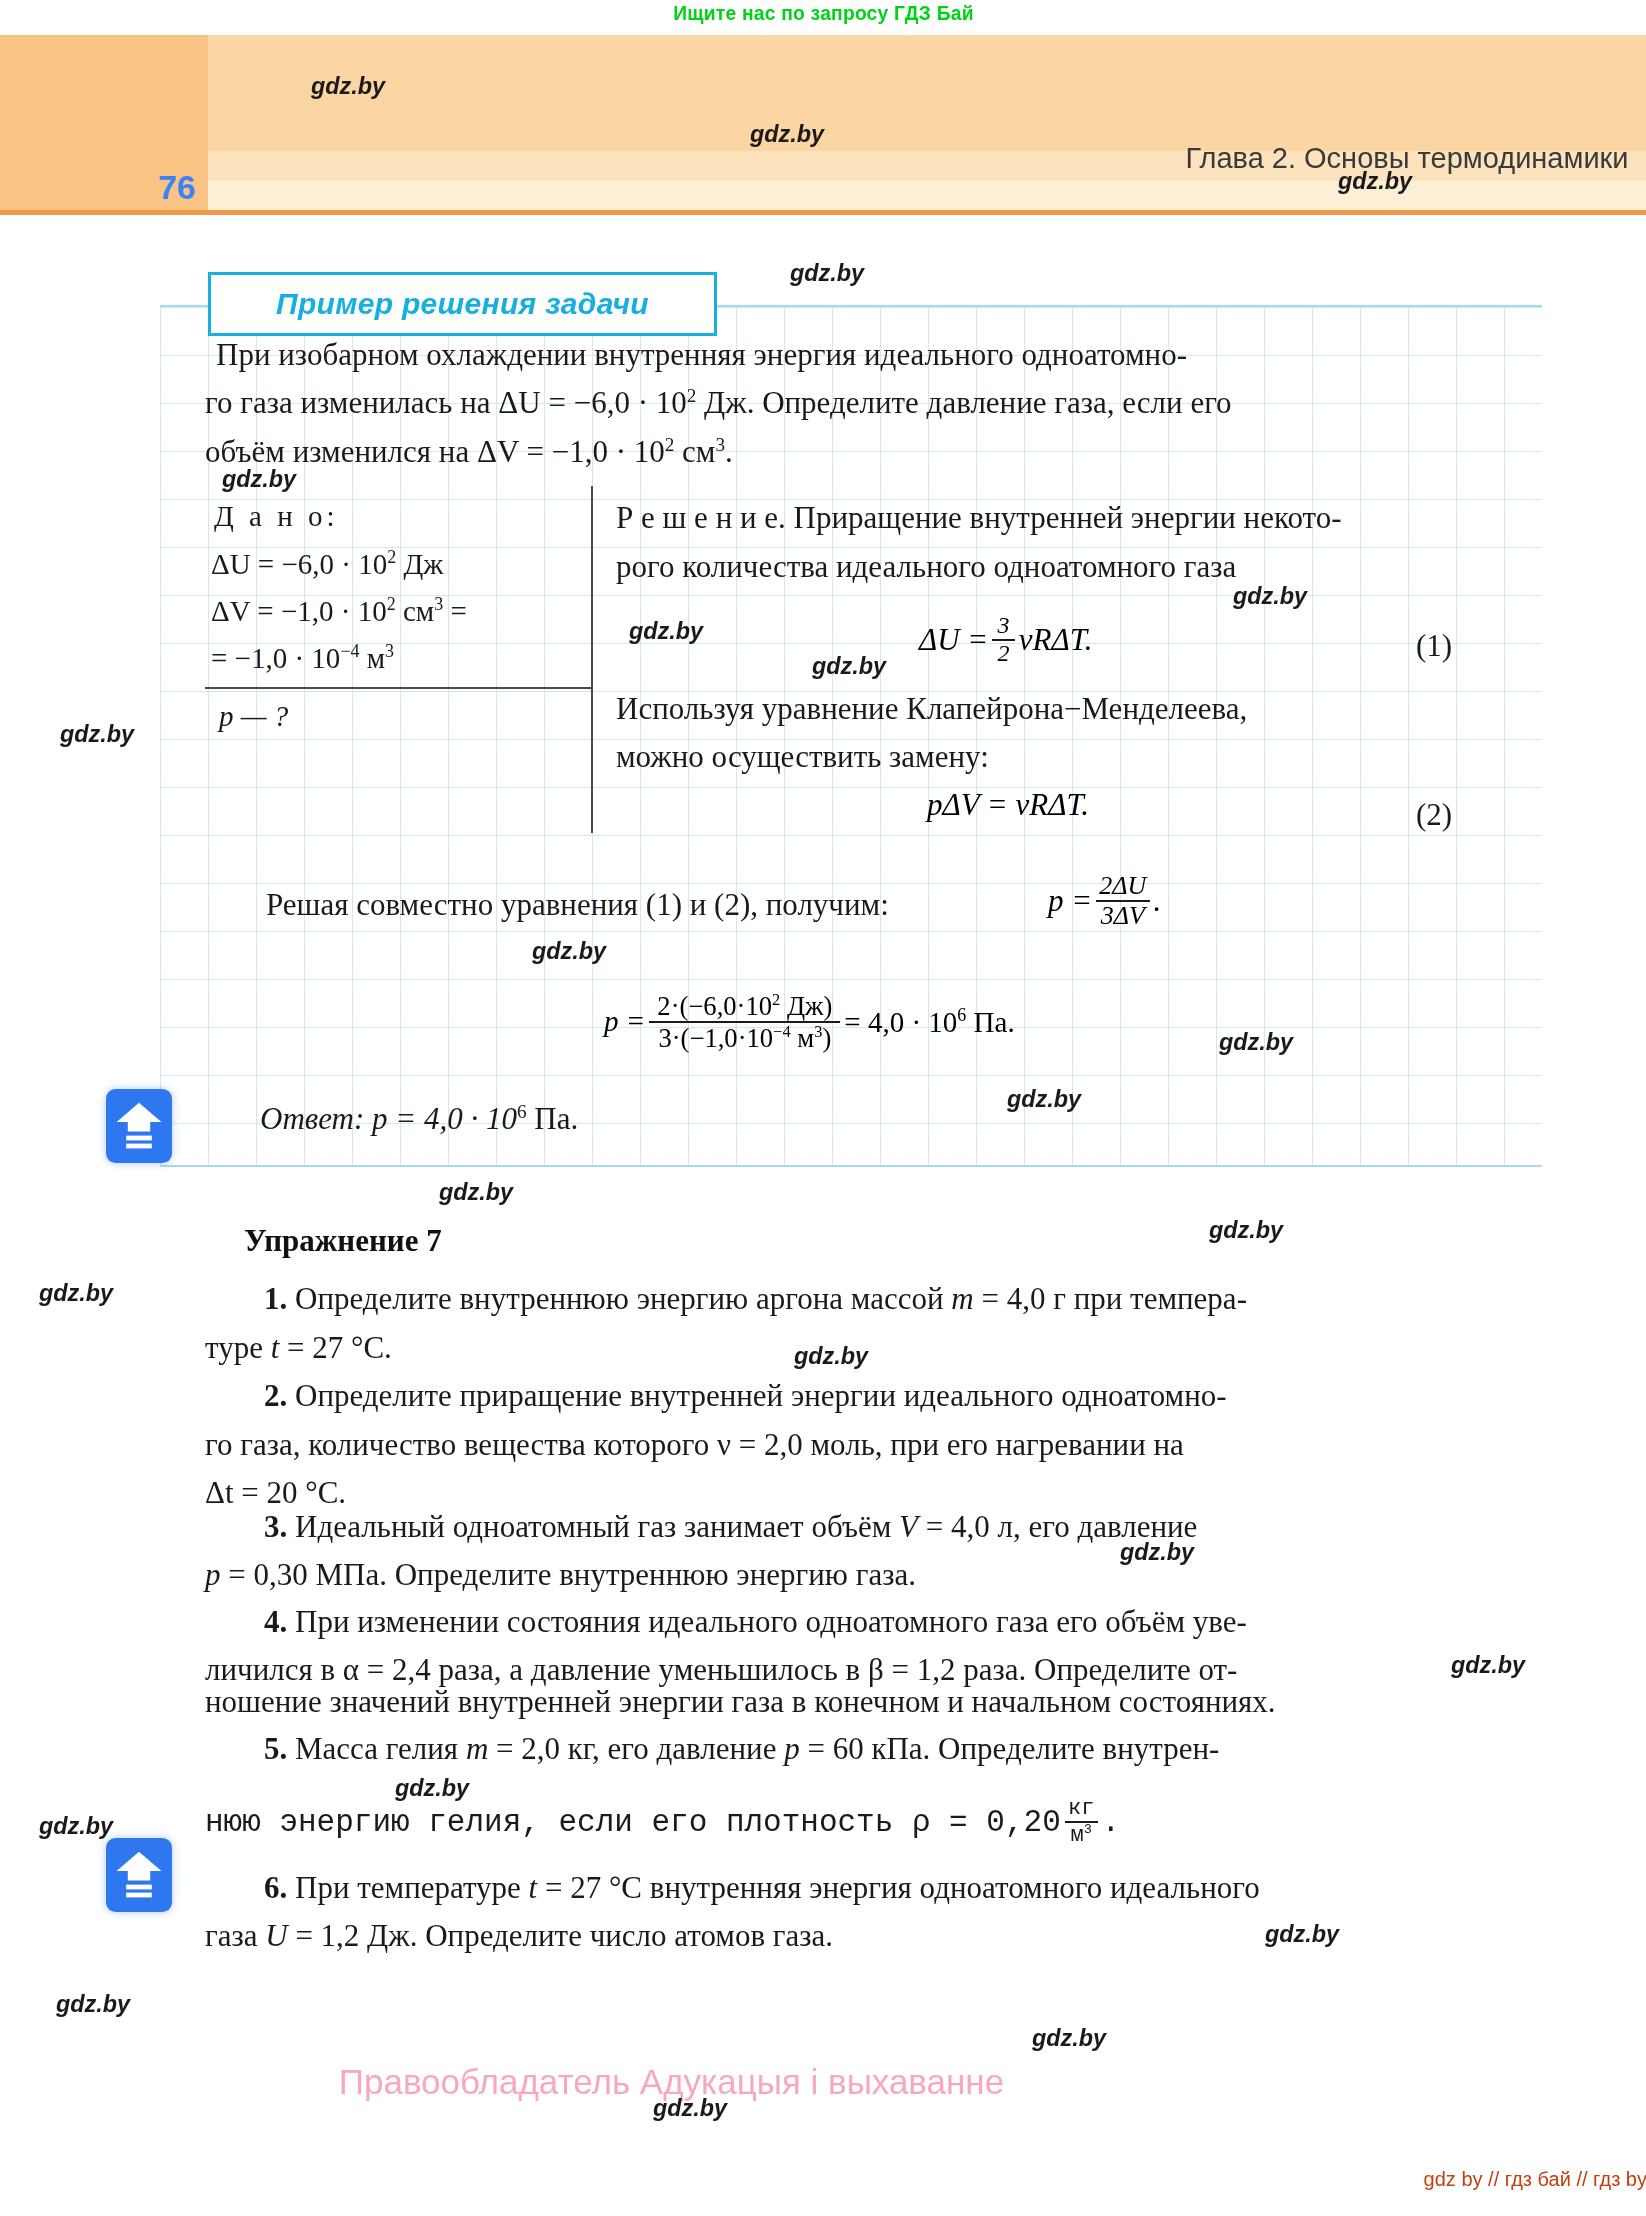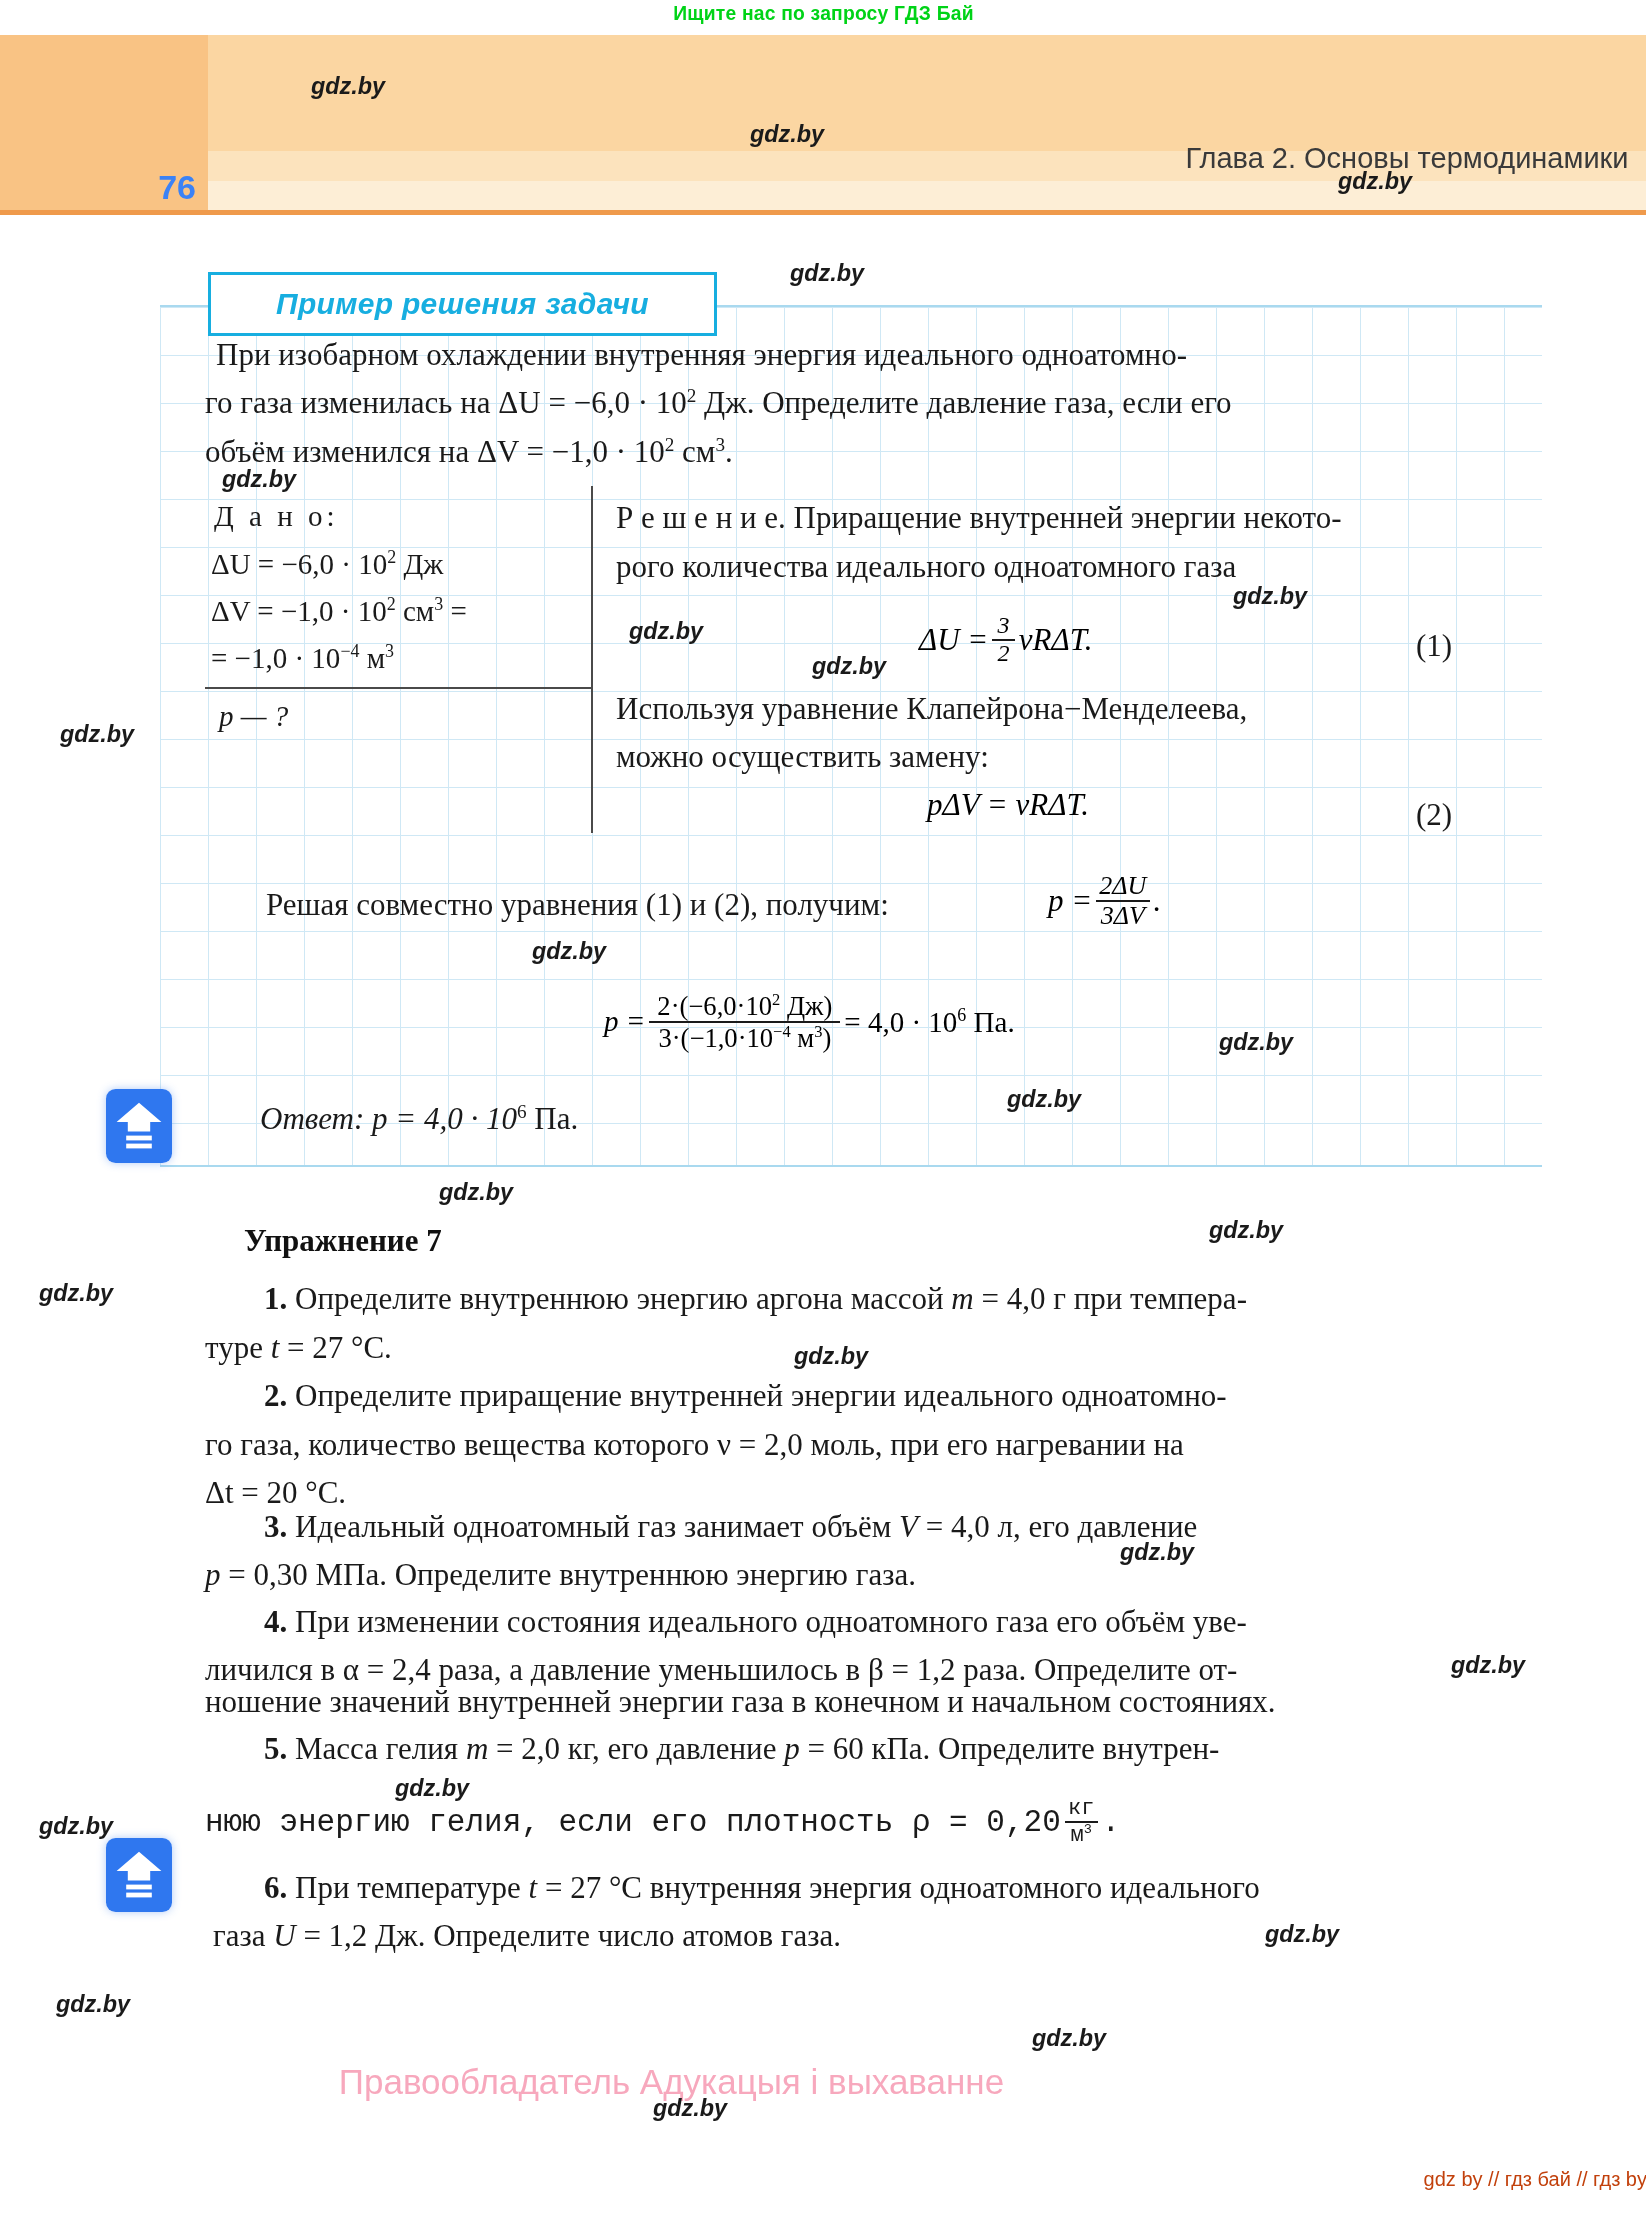--- a/index.html
+++ b/index.html
@@ -131,21 +131,21 @@
   #ex2-c{left:205px;top:1475px;}
   #ex3-a{left:264px;top:1509px;}
   #ex3-b{left:205px;top:1557px;}
   #ex4-a{left:264px;top:1604px;}
   #ex4-b{left:205px;top:1652px;}
   #ex4-c{left:205px;top:1684px;}
   #ex5-a{left:264px;top:1731px;}
   #ex5-b{left:205px;top:1797px;display:flex;align-items:center;font-family:Liberation Mono, monospace;}
   #ex5-b .frac .num,#ex5-b .frac .den{font-size:22px;}
   #ex6-a{left:264px;top:1870px;}
-  #ex6-b{left:205px;top:1918px;margin-left:8px;}
+  #ex6-b{left:205px;top:1918px;}
 
   
   #copyright{
     left:0;top:2062px;width:1343px;text-align:center;
     font-family:"Liberation Sans",sans-serif;font-size:35px;color:#f7a8bd;
   }
   #footer-links{
     left:0;top:2168px;width:1647px;text-align:right;
     font-family:"Liberation Sans",sans-serif;font-size:20px;color:#c2410c;
   }

